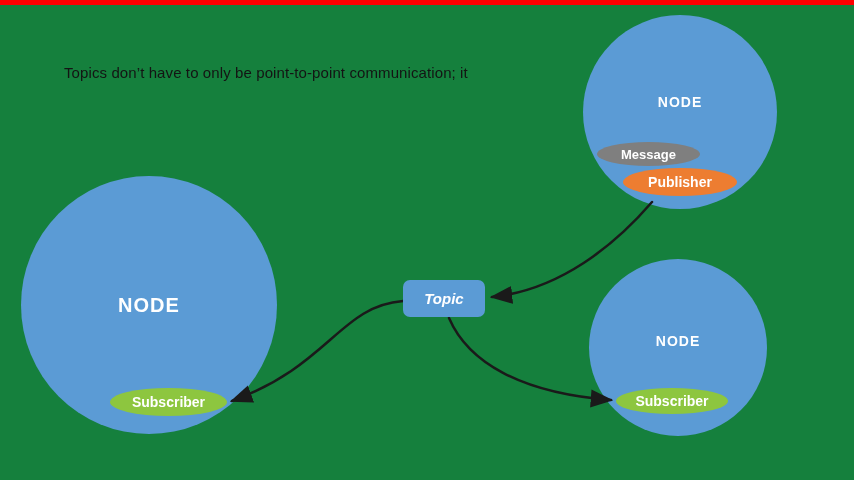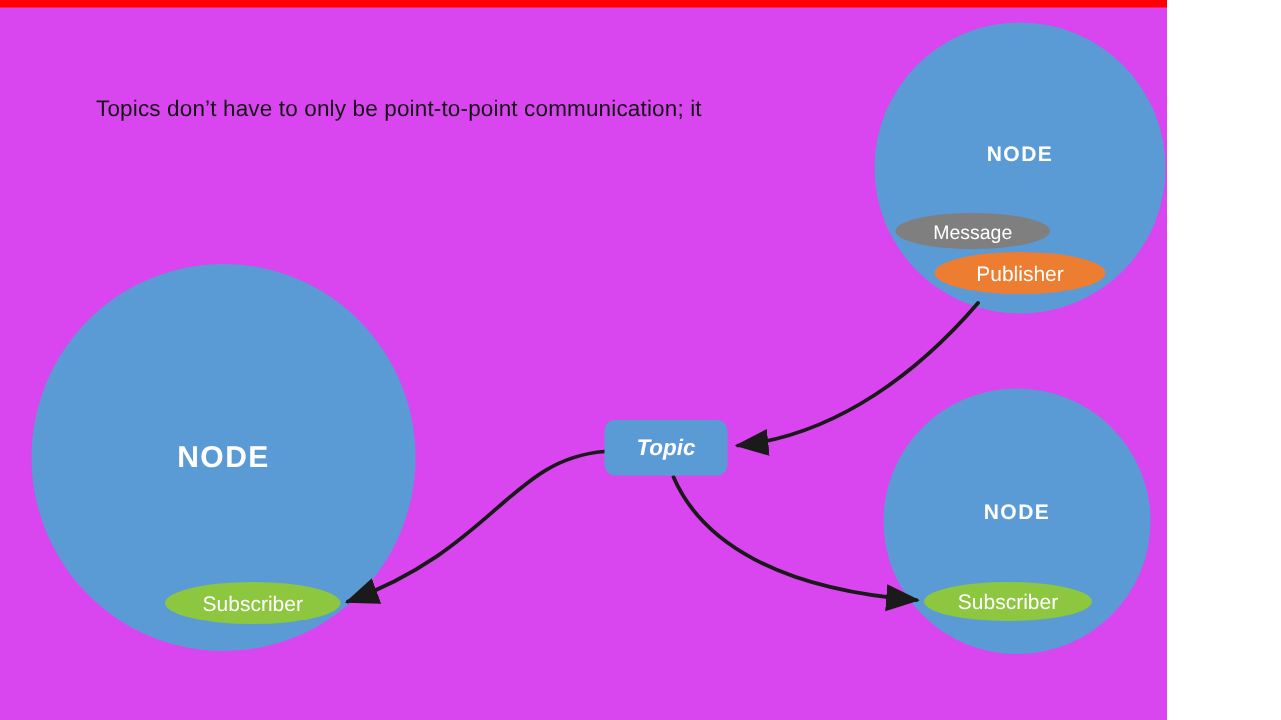--- a/index.html
+++ b/index.html
@@ -1,20 +1,20 @@
 <!DOCTYPE html>
 <html><head>
 <meta charset="utf-8">
 <style>
   html, body { margin: 0; padding: 0; }
   .canvas {
     position: relative;
-    width: 778px;
+    width: 854px;
     height: 480px;
-    background: #d946ef;
+    background: #15803d;
     font-family: "Liberation Sans", sans-serif;
     overflow: hidden;
   }
   .topbar {
     position: absolute;
     top: 0; left: 0;
     width: 854px; height: 5px;
     background: #fe0000;
   }
   .caption {
@@ -52,21 +52,21 @@
   }
   .node-label-big   { font-size: 20px; }
   .node-label-small { font-size: 14px; }
   .badge {
     position: absolute;
     border-radius: 50%;
     display: flex;
     align-items: center;
     justify-content: center;
     color: #ffffff;
-    font-weight: normal;
+    font-weight: bold;
     z-index: 4;
   }
   .badge-message {
     left: 597px; top: 142px; width: 103px; height: 24px;
     background: #7f7f7f;
     font-size: 13px;
   }
   .badge-publisher {
     left: 623px; top: 168px; width: 114px; height: 28px;
     background: #ed7d31;

